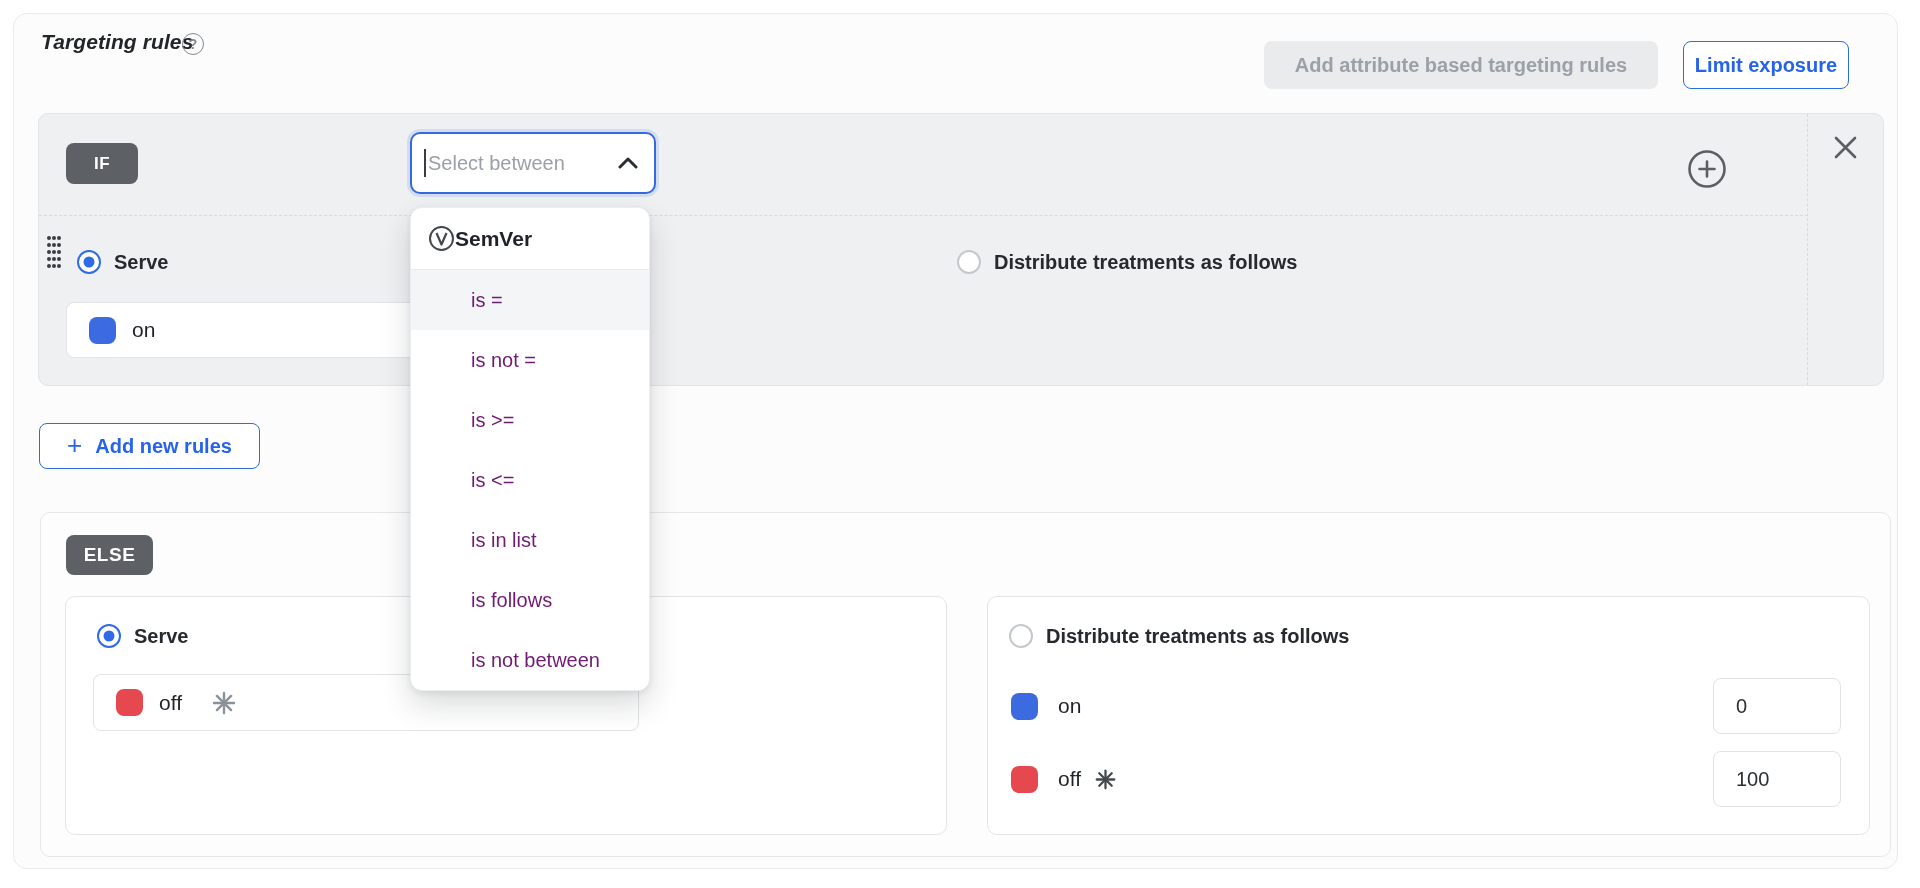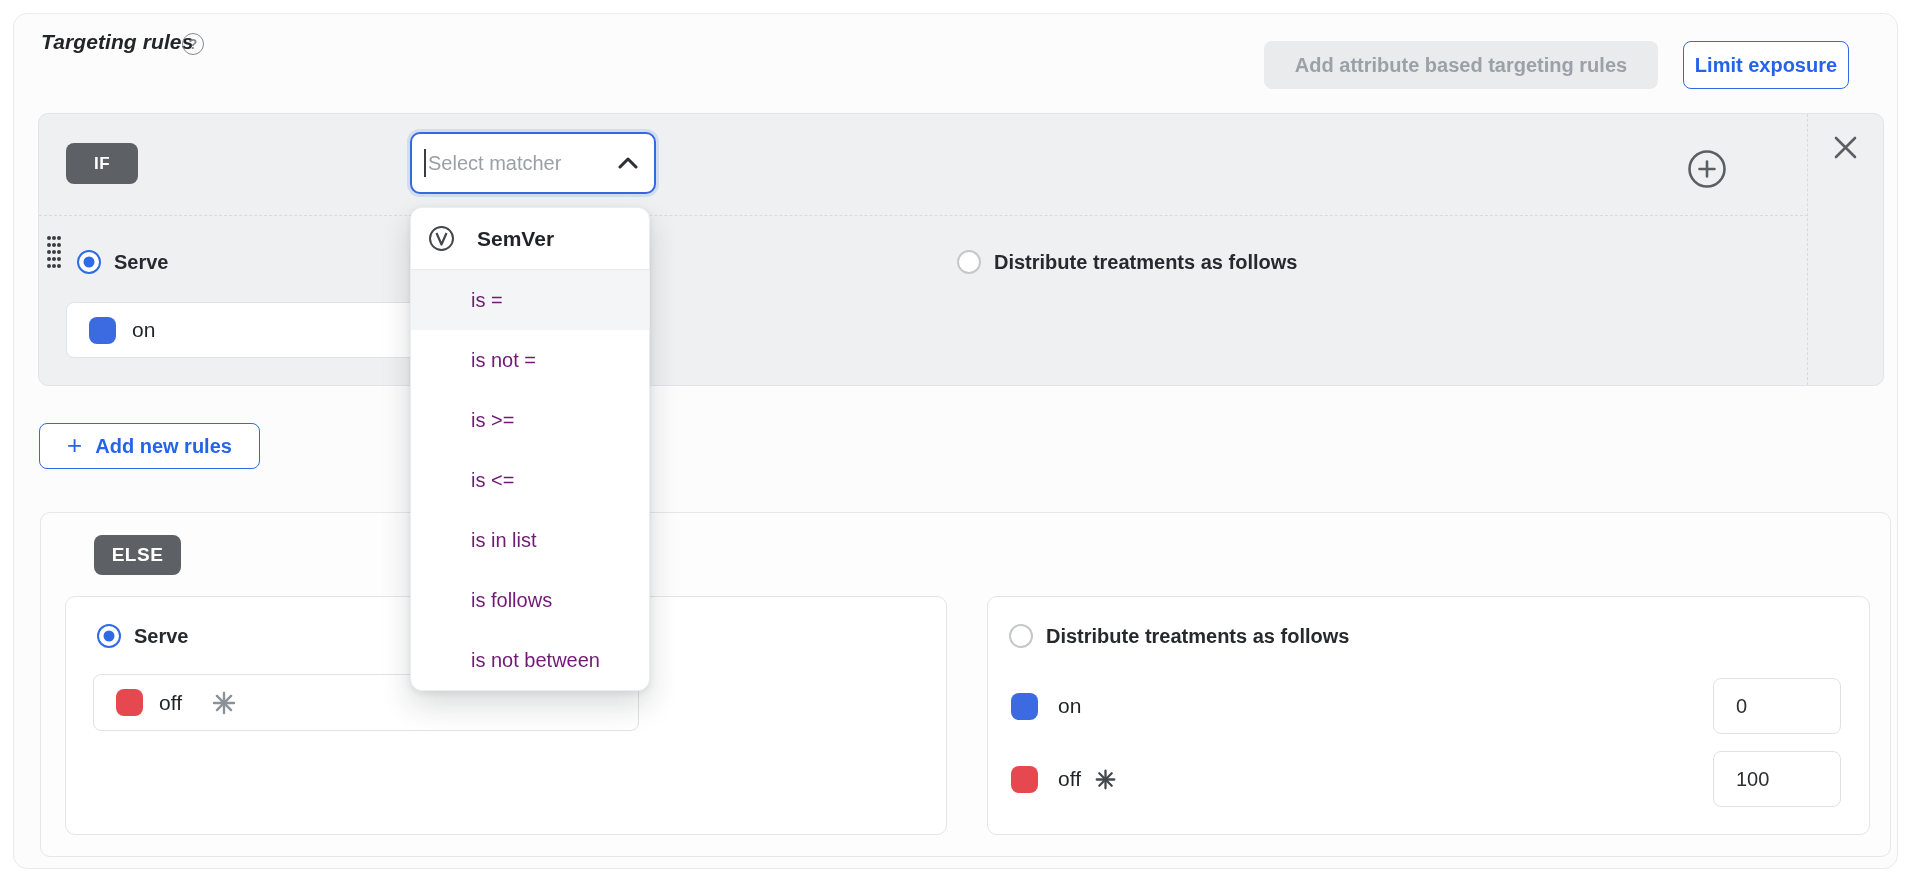--- a/index.html
+++ b/index.html
@@ -95,21 +95,21 @@
   .sq-off{background:#e5494f;}
   .treat-label{font-size:21px;color:#1f2327;}
   
   .dropdown{
     position:absolute;left:410px;top:207px;width:240px;z-index:50;
     background:#ffffff;border:1px solid #ebedf0;border-radius:12px;
     box-shadow:0 14px 30px rgba(24,28,33,0.16), 0 2px 6px rgba(24,28,33,0.08);
     overflow:hidden;box-sizing:border-box;
   }
   .dd-header{
-    height:62px;display:flex;align-items:center;gap:22px;
+    height:62px;display:flex;align-items:center;gap:0;
     padding-left:17px;border-bottom:1px solid #e8eaed;box-sizing:border-box;
   }
   .dd-title{font-size:21px;font-weight:700;color:#1f2327;}
   .opt{
     height:60px;display:flex;align-items:center;padding-left:60px;
     font-size:20px;color:#701a75;cursor:pointer;box-sizing:border-box;
   }
   .opt.hl{background:#f4f5f7;}
   
   .add-rule-btn{
@@ -118,21 +118,21 @@
     display:flex;align-items:center;justify-content:center;gap:13px;
     color:#2563eb;cursor:pointer;box-sizing:border-box;
   }
   .add-rule-plus{font-size:26px;font-weight:400;line-height:1;margin-top:-2px;}
   .add-rule-label{font-size:20px;font-weight:600;}
   
   .else-card{
     position:absolute;left:26px;top:498px;width:1851px;height:345px;
     background:#fdfdfe;border:1px solid #e5e7ea;border-radius:10px;box-sizing:border-box;
   }
-  .else-badge{position:absolute;left:25px;top:22px;width:87px;height:40px;font-size:19px;margin-left:28px;}
+  .else-badge{position:absolute;left:25px;top:22px;width:87px;height:40px;font-size:19px;}
   .sub-card{
     position:absolute;top:83px;height:239px;background:#ffffff;
     border:1px solid #e3e5e8;border-radius:10px;box-sizing:border-box;
   }
   .serve-card{left:24px;width:882px;}
   .dist-card{left:946px;width:883px;}
   .dist-row{position:absolute;left:23px;right:28px;height:56px;display:flex;align-items:center;}
   .dist-label{font-size:21px;color:#1f2327;margin-left:20px;}
   .num-input{
     margin-left:auto;width:128px;height:56px;box-sizing:border-box;
@@ -155,21 +155,21 @@
 
   <div class="if-block">
     <div class="if-main">
 
       <div class="cond-row">
         <div class="kw-badge if-badge">IF</div>
 
 
         <div class="matcher-input">
           <span class="caret"></span>
-          <span class="placeholder">Select matcher</span>
+          <span class="placeholder">Select between</span>
           <span style="margin-left:auto;">
             <svg width="20" height="12" viewBox="0 0 20 12">
                 <path d="M2 10 L10 2 L18 10" fill="none" stroke="#2b2f33" stroke-width="3" stroke-linecap="round" stroke-linejoin="round"></path>
               </svg>
           </span>
         </div>
 
         <div class="plus-circle">
           <svg width="40" height="40" viewBox="0 0 40 40">
             <circle cx="20" cy="20" r="17.5" fill="none" stroke="#5a5f64" stroke-width="2.6"></circle>

